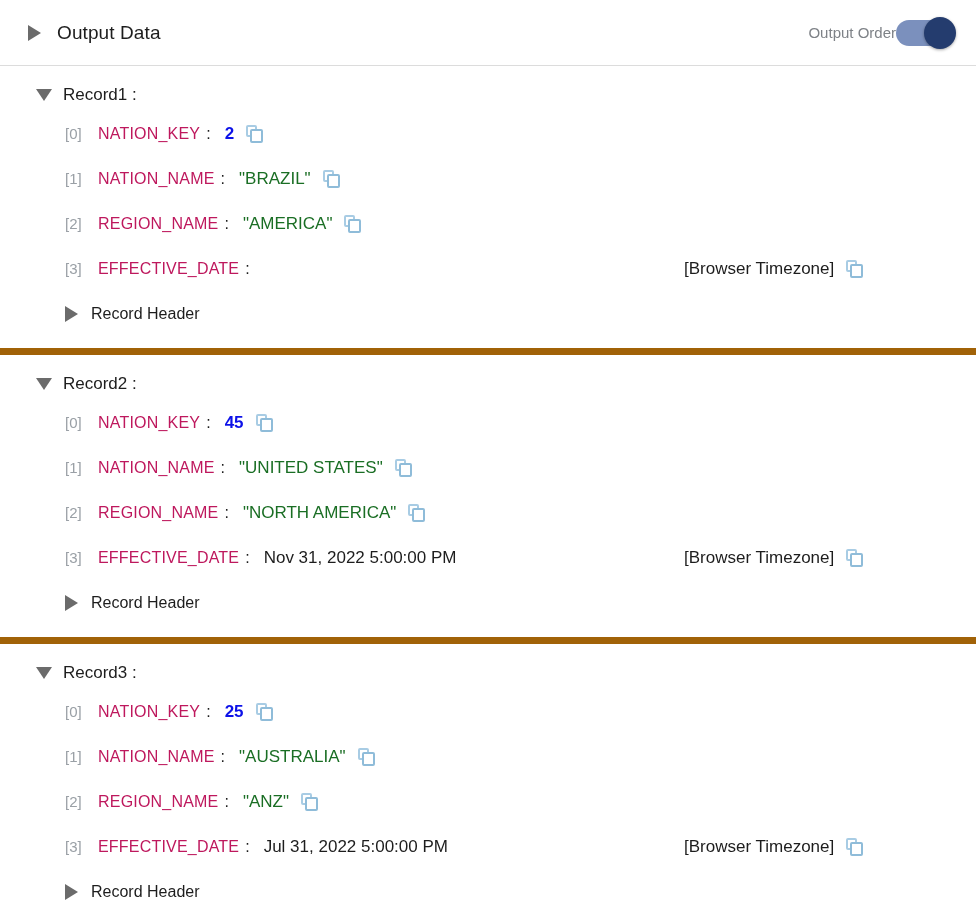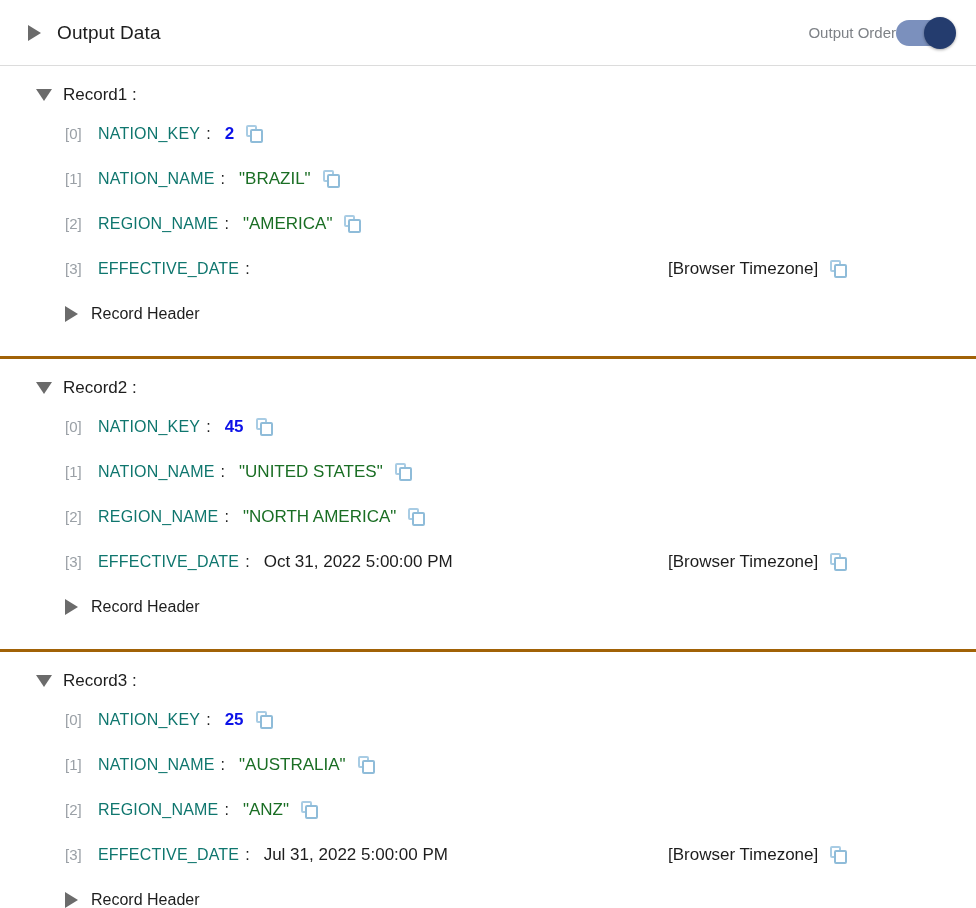--- a/index.html
+++ b/index.html
@@ -76,23 +76,23 @@
     border-radius: 50%;
     background: #243c6e;
     box-shadow: 0 1px 3px rgba(0,0,0,0.35);
   }
 
   
   .records {
     background: #ffffff;
   }
   .record {
-    border-bottom: 3px solid #a16207;
+    border-bottom: 7px solid #a16207;
     padding-top: 12px;
-    padding-bottom: 20px;
+    padding-bottom: 12px;
   }
   .record-title-row {
     display: flex;
     align-items: center;
     height: 33px;
     padding-left: 36px;
   }
   .record-title {
     font-size: 17px;
     color: #1d1d1d;
@@ -108,21 +108,21 @@
     position: relative;
   }
   .field-index {
     font-size: 15px;
     color: #9aa0a6;
     width: 33px;
     flex: 0 0 auto;
   }
   .field-name {
     font-size: 16px;
-    color: #0f766e;
+    color: #be185d;
     white-space: nowrap;
     letter-spacing: 0.2px;
   }
   .field-colon {
     font-size: 16px;
     color: #1d1d1d;
     margin-left: 6px;
     margin-right: 14px;
   }
   .field-value {
@@ -162,21 +162,21 @@
     height: 14px;
     border: 2px solid #8fbcd9;
     border-radius: 2px;
     background: #ffffff;
     box-sizing: border-box;
   }
 
   
   .tz-block {
     position: absolute;
-    left: 668px;
+    left: 684px;
     display: flex;
     align-items: center;
   }
   .tz-label {
     font-size: 17px;
     color: #1d1d1d;
     white-space: nowrap;
   }
 
   
@@ -291,21 +291,21 @@
         <span class="field-value v-string">"NORTH AMERICA"</span>
         <span class="copy-icon">
           <span class="back"></span>
           <span class="front"></span>
         </span>
       </div>
       <div class="field-row">
         <span class="field-index">[3]</span>
         <span class="field-name">EFFECTIVE_DATE</span>
         <span class="field-colon">:</span>
-        <span class="field-value v-plain">Oct 31, 2022 5:00:00 PM</span>
+        <span class="field-value v-plain">Nov 31, 2022 5:00:00 PM</span>
         <div class="tz-block">
           <span class="tz-label">[Browser Timezone]</span>
           <span class="copy-icon">
             <span class="back"></span>
             <span class="front"></span>
           </span>
         </div>
       </div>
       <div class="record-header-row">
         <div class="tri tri-right"></div>

